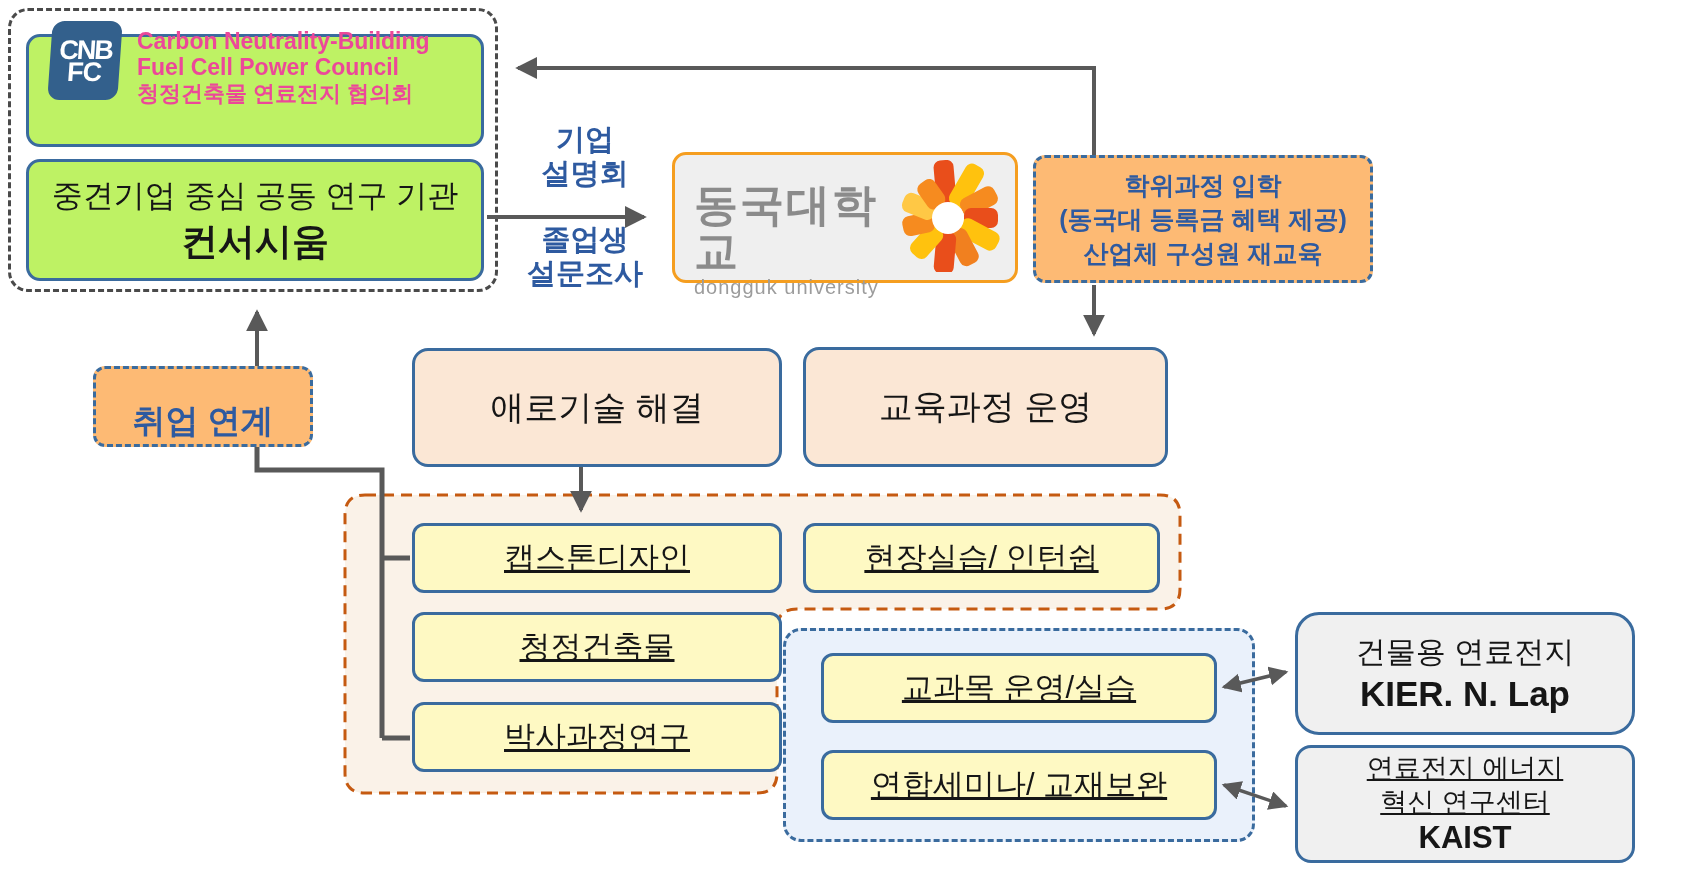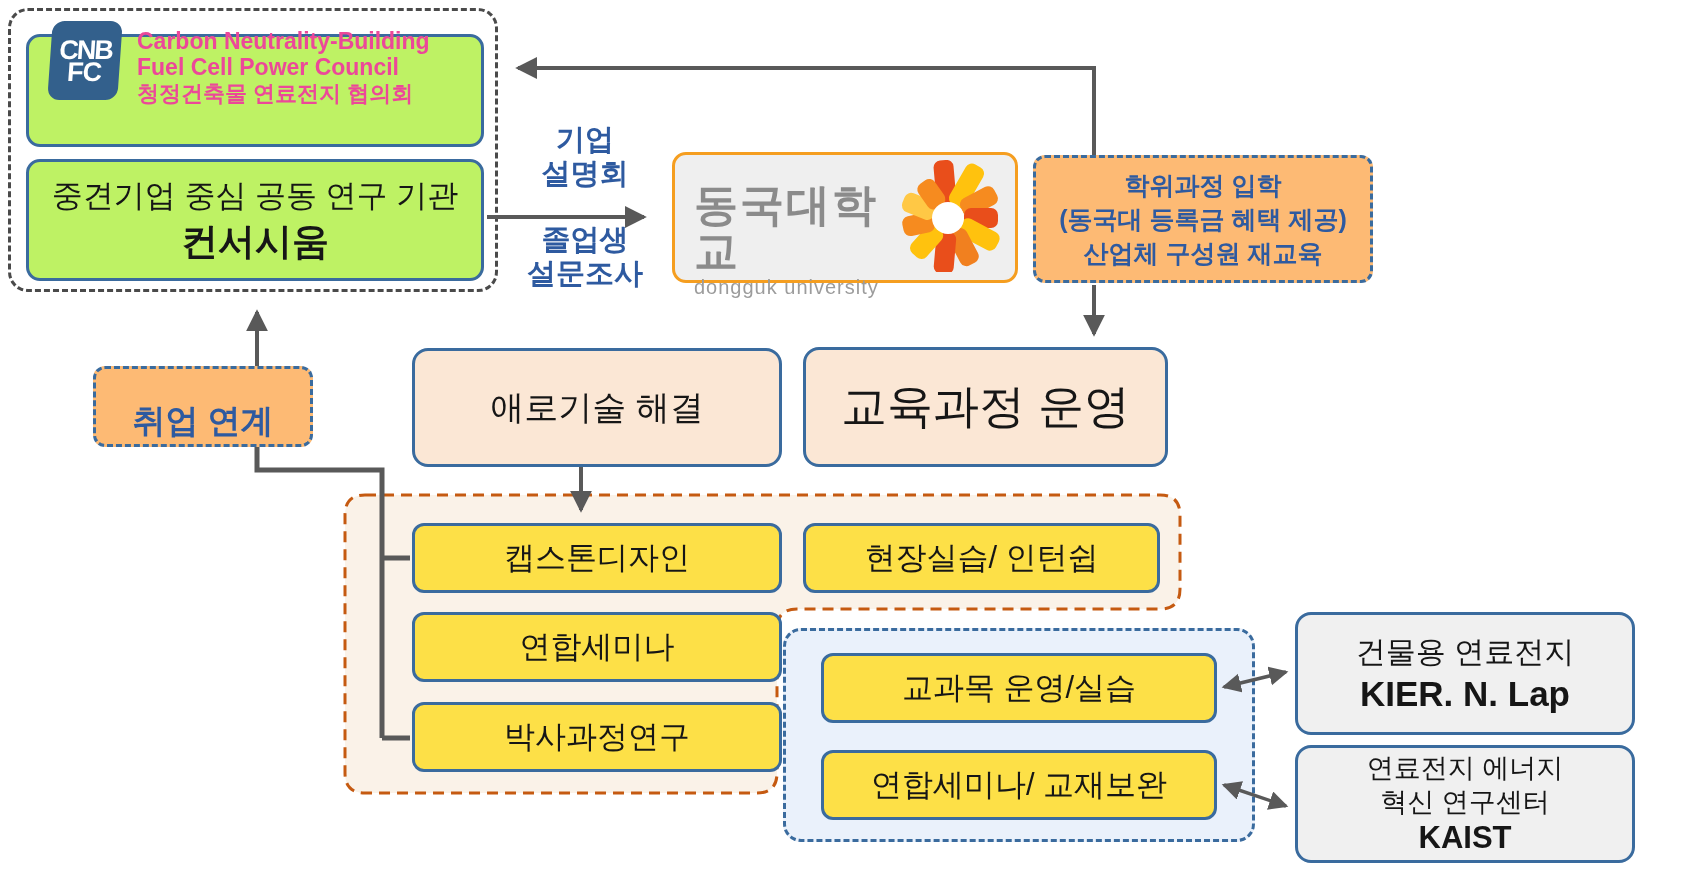--- a/index.html
+++ b/index.html
@@ -6,21 +6,21 @@
   #canvas{
     position:relative;width:1689px;height:869px;background:#ffffff;overflow:hidden;
     font-family:"Liberation Sans","DejaVu Sans",sans-serif;
   }
   .abs{position:absolute;box-sizing:border-box;}
   
   .roundbox{border:3px solid #3A6B9E;border-radius:14px;display:flex;flex-direction:column;
             align-items:center;justify-content:center;text-align:center;}
   .graybox{background:#bef264;margin-top:8px;}
   .peachbox{background:#FBE7D5;border-radius:16px;}
-  .lavbox{background:#fde047;border-radius:12px;}
+  .lavbox{background:#fef9c3;border-radius:12px;text-decoration:underline;}
   .bluedash{border:3.5px dashed #3A6B9E;border-radius:12px;background:#fdba74;}
   .bluetext{color:#2E5AA0;font-weight:bold;}
   .blacktext{color:#161616;}
   
   #outer-dashed{left:8px;top:8px;width:490px;height:284px;border:3px dashed #4A4A4A;border-radius:20px;}
   #cnbfc-box{left:26px;top:26px;width:458px;height:113px;}
   #cnbfc-logo{left:50px;top:21px;width:70px;height:79px;background:#33608C;border-radius:12px;
               display:flex;flex-direction:column;align-items:center;justify-content:center;
               color:#fff;font-weight:bold;transform:skewX(-4deg);}
   #cnbfc-logo .l1{font-size:27px;letter-spacing:-2px;line-height:26px;}
@@ -39,35 +39,35 @@
   #survey-label{left:500px;top:222px;}
   #dongguk-box{left:672px;top:152px;width:346px;height:131px;background:#EFEFEF;
                border:3.5px solid #F59E20;border-radius:14px;}
   #dongguk-text{left:694px;top:182px;width:220px;text-align:left;}
   #dongguk-text .nm{font-size:44px;font-weight:bold;color:#8B8B8B;letter-spacing:2px;line-height:46px;}
   #dongguk-text .en{font-size:20px;color:#9C9C9C;letter-spacing:1px;margin-top:2px;}
   #dongguk-flame{left:896px;top:160px;width:110px;height:112px;}
   #admission-box{left:1033px;top:155px;width:340px;height:128px;display:flex;flex-direction:column;
                  align-items:center;justify-content:center;font-size:25px;line-height:34px;}
   #tech-box{left:412px;top:348px;width:370px;height:119px;font-size:34px;}
-  #curriculum-box{left:803px;top:347px;width:365px;height:120px;font-size:46px;}
+  #curriculum-box{left:803px;top:347px;width:365px;height:120px;font-size:34px;}
   .item70{height:70px;font-size:31px;}
   #capstone-box{left:412px;top:523px;width:370px;}
   #masters-box{left:412px;top:612px;width:370px;}
   #doctoral-box{left:412px;top:702px;width:370px;}
   #internship-box{left:803px;top:523px;width:357px;}
   #blue-container{left:783px;top:628px;width:472px;height:214px;background:#EAF1FB;
                   border:3px dashed #3A6B9E;border-radius:18px;}
   #courseops-box{left:821px;top:653px;width:396px;}
   #seminar-box{left:821px;top:750px;width:396px;}
-  #kier-box{left:1295px;top:612px;width:340px;height:123px;background:#F0F0F0;border-width:3.5px;border-radius:16px;}
+  #kier-box{left:1295px;top:612px;width:340px;height:123px;background:#F0F0F0;border-width:3.5px;border-radius:24px;}
   #kier-box .p1{font-size:30px;line-height:40px;}
   #kier-box .p2{font-size:35px;line-height:44px;font-weight:bold;}
   #kaist-box{left:1295px;top:745px;width:340px;height:118px;background:#F0F0F0;border-width:3.5px;border-radius:16px;}
-  #kaist-box .p1{font-size:27px;line-height:34px;}
+  #kaist-box .p1{font-size:27px;line-height:34px;text-decoration:underline;}
   #kaist-box .p2{font-size:31px;line-height:38px;font-weight:bold;}
   svg.layer{position:absolute;left:0;top:0;pointer-events:none;}
   #orange-layer{z-index:1;}
   .z10{z-index:10;}
   #connector-layer{z-index:40;}
 </style>
 </head>
 <body>
 
 <div id="canvas">
@@ -145,21 +145,21 @@
     <span>교육과정 운영</span>
   </div>
 
   <div id="capstone-box" class="abs roundbox lavbox item70 z10 blacktext">
     <span>캡스톤디자인</span>
   </div>
   <div id="internship-box" class="abs roundbox lavbox item70 z10 blacktext">
     <span>현장실습/ 인턴쉽</span>
   </div>
   <div id="masters-box" class="abs roundbox lavbox item70 z10 blacktext">
-    <span>연합세미나</span>
+    <span>청정건축물</span>
   </div>
   <div id="doctoral-box" class="abs roundbox lavbox item70 z10 blacktext">
     <span>박사과정연구</span>
   </div>
   <div id="courseops-box" class="abs roundbox lavbox item70 z10 blacktext">
     <span>교과목 운영/실습</span>
   </div>
   <div id="seminar-box" class="abs roundbox lavbox item70 z10 blacktext">
     <span>연합세미나/ 교재보완</span>
   </div>

